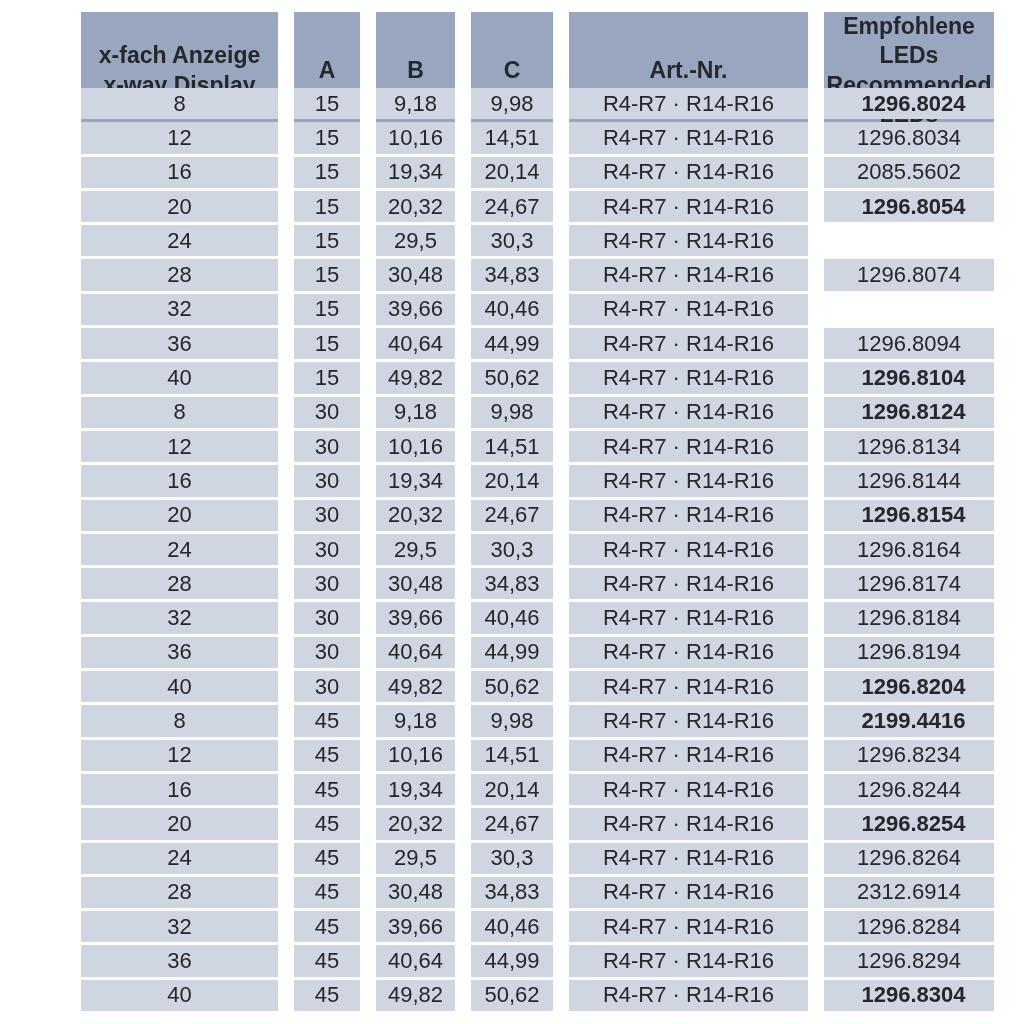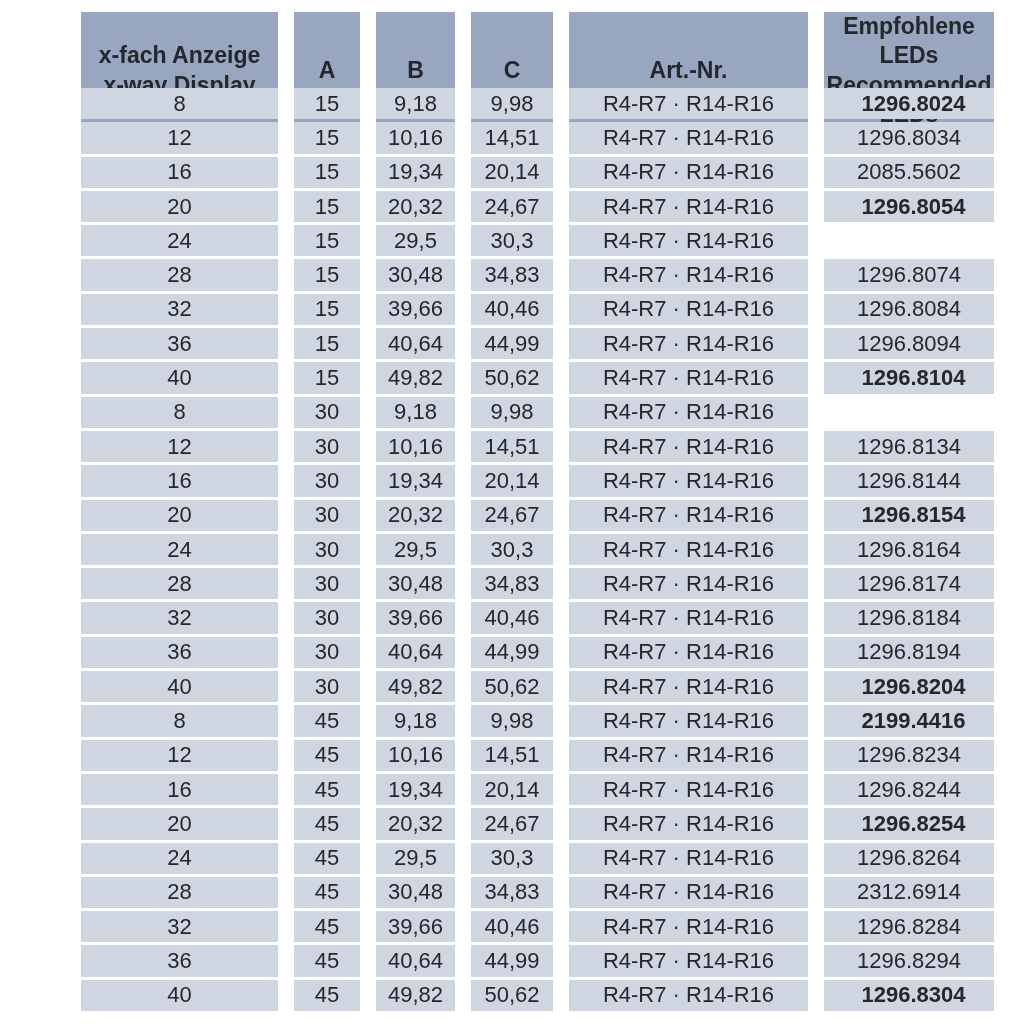--- a/index.html
+++ b/index.html
@@ -120,21 +120,20 @@
     <div class="td">34,83</div>
     <div class="td">R4-R7 · R14-R16</div>
     <div class="td">1296.8074</div>
   </div>
       <div class="tr">
     <div class="td">32</div>
     <div class="td">15</div>
     <div class="td">39,66</div>
     <div class="td">40,46</div>
     <div class="td">R4-R7 · R14-R16</div>
-    <div class="td">1296.8084</div>
   </div>
       <div class="tr">
     <div class="td">36</div>
     <div class="td">15</div>
     <div class="td">40,64</div>
     <div class="td">44,99</div>
     <div class="td">R4-R7 · R14-R16</div>
     <div class="td">1296.8094</div>
   </div>
       <div class="tr">
@@ -144,20 +143,21 @@
     <div class="td">50,62</div>
     <div class="td">R4-R7 · R14-R16</div>
     <div class="td bold">1296.8104</div>
   </div>
       <div class="tr">
     <div class="td">8</div>
     <div class="td">30</div>
     <div class="td">9,18</div>
     <div class="td">9,98</div>
     <div class="td">R4-R7 · R14-R16</div>
+    <div class="td bold">1296.8124</div>
   </div>
       <div class="tr">
     <div class="td">12</div>
     <div class="td">30</div>
     <div class="td">10,16</div>
     <div class="td">14,51</div>
     <div class="td">R4-R7 · R14-R16</div>
     <div class="td">1296.8134</div>
   </div>
       <div class="tr">

